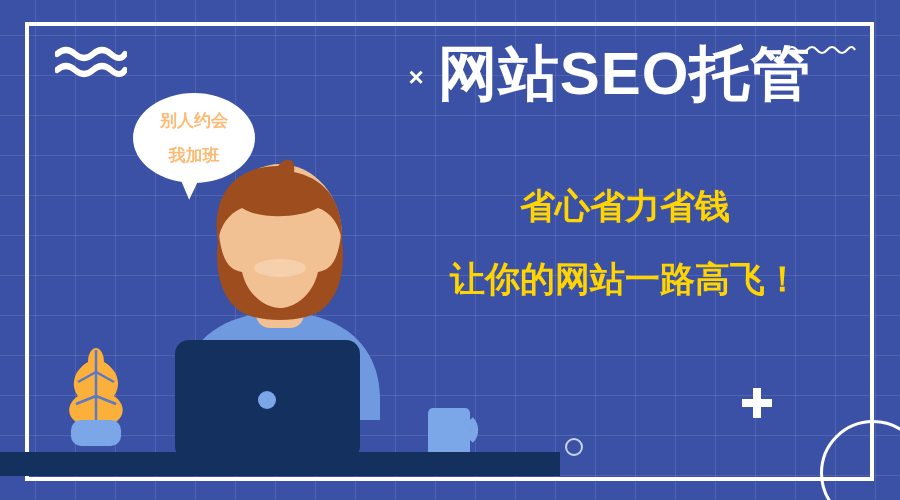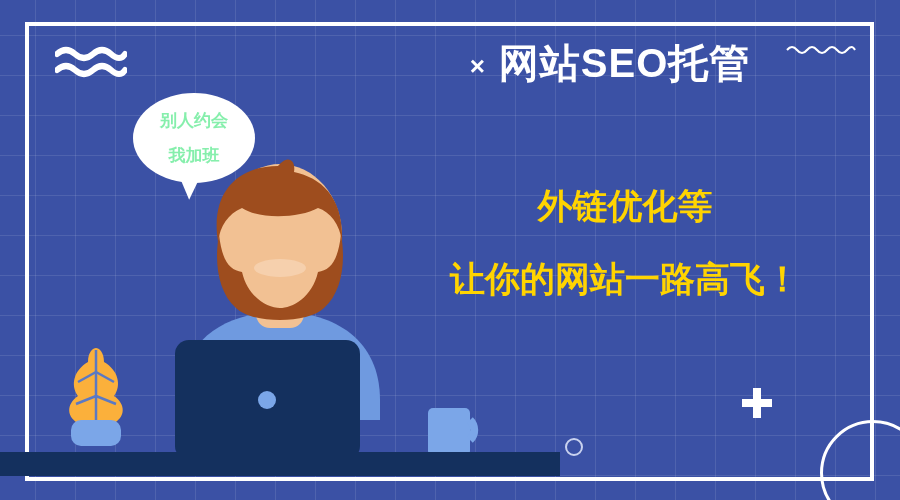--- a/index.html
+++ b/index.html
@@ -55,21 +55,21 @@
     position:absolute;left:330px;top:42px;width:560px;text-align:center;
   }
   .title-row{
     display:flex;align-items:center;justify-content:center;gap:14px;
   }
   .x-mark{
     color:#ffffff;font-size:26px;font-weight:bold;line-height:1;
     margin-top:6px;
   }
   .title{
-    color:#ffffff;font-size:40px;font-weight:bold;letter-spacing:1px;
+    color:#ffffff;font-size:60px;font-weight:bold;letter-spacing:1px;
     line-height:1.05;white-space:nowrap;
   }
   .subtitle{
     margin-top:14px;color:#ffffff;font-size:17px;letter-spacing:0.5px;
     white-space:nowrap;
   }
   
   .slogans{
     position:absolute;left:360px;top:188px;width:530px;text-align:center;
   }
@@ -83,21 +83,21 @@
   
   .bubble{
     position:absolute;left:133px;top:93px;width:122px;height:90px;
   }
   .bubble-body{
     position:absolute;inset:0;background:#ffffff;border-radius:50%;
   }
   .bubble-text{
     position:absolute;inset:0;display:flex;flex-direction:column;
     align-items:center;justify-content:center;gap:14px;
-    color:#86efac;font-size:17px;font-weight:bold;line-height:1.25;
+    color:#fdba74;font-size:17px;font-weight:bold;line-height:1.25;
   }
   .bubble-tail{
     position:absolute;left:46px;top:76px;width:0;height:0;
     border-left:8px solid transparent;
     border-right:20px solid transparent;
     border-top:30px solid #ffffff;
     transform:rotate(-8deg);
   }
 </style>
 </head>
@@ -181,17 +181,17 @@
   </div>
 
   <div class="headline">
     <div class="title-row">
       <span class="x-mark">×</span>
       <span class="title">网站SEO托管</span>
     </div>
   </div>
 
   <div class="slogans">
-    <div class="slogan">外链优化等</div>
+    <div class="slogan">省心省力省钱</div>
     <div class="slogan last">让你的网站一路高飞！</div>
   </div>
 
 </div>
 
 </body></html>

